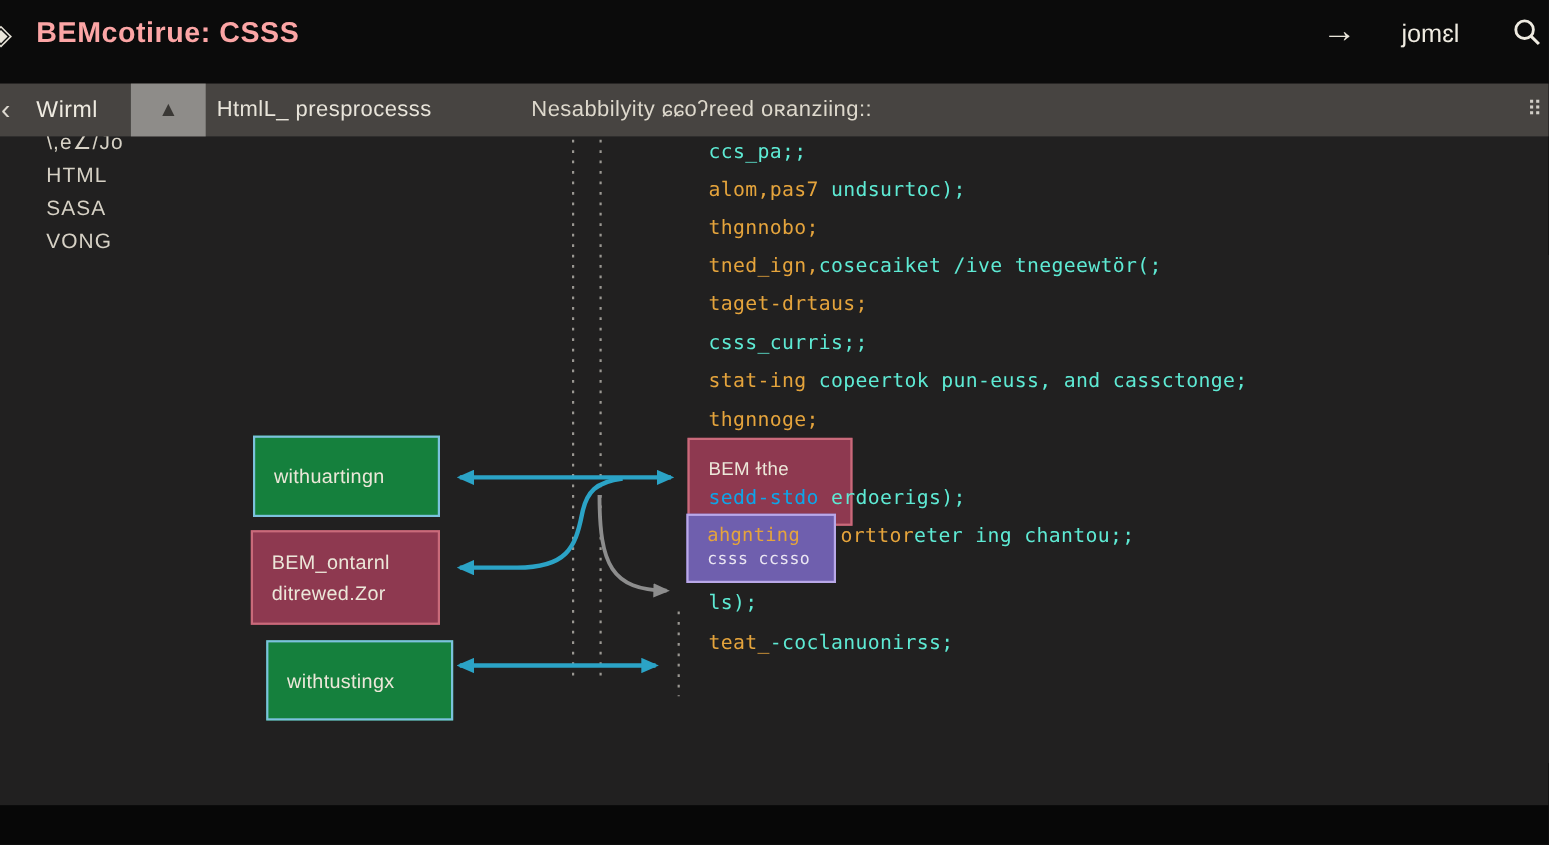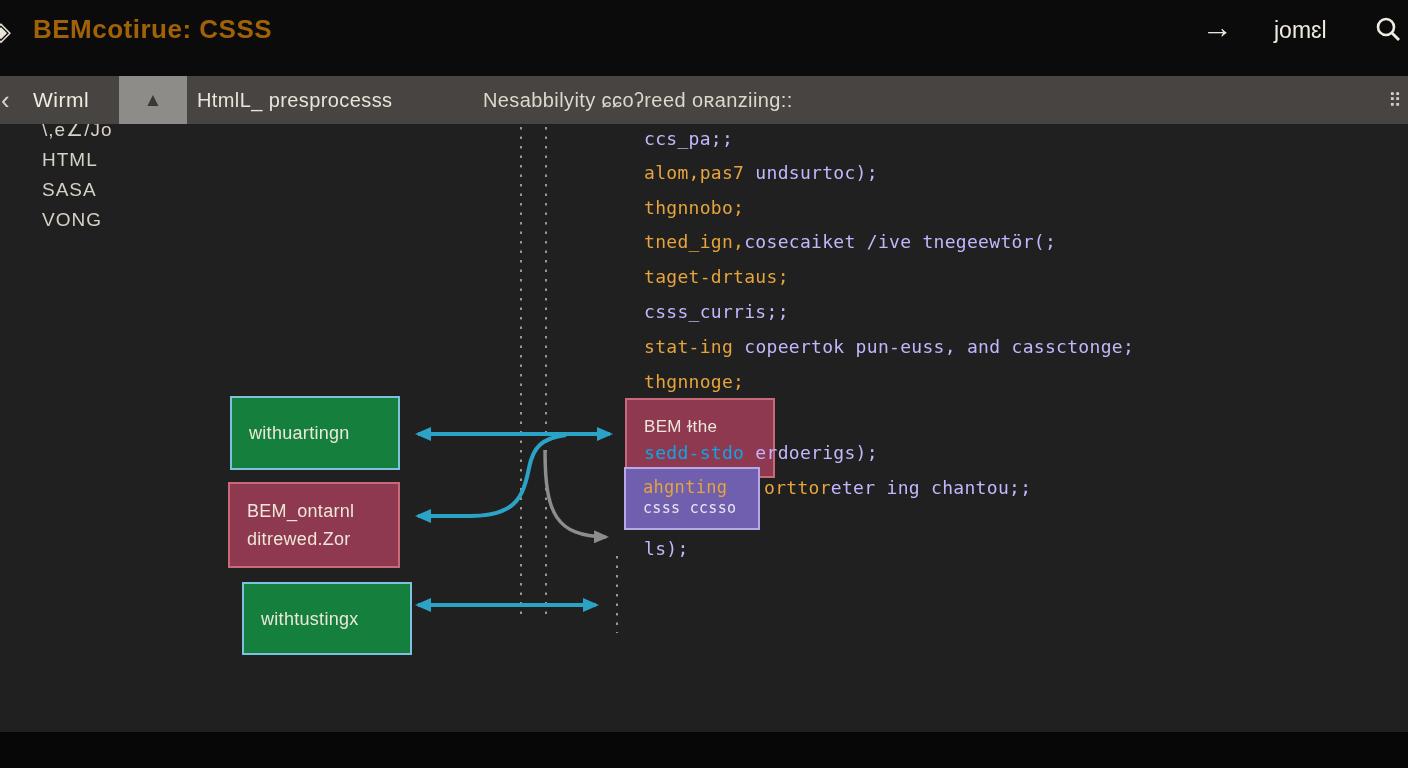--- a/index.html
+++ b/index.html
@@ -3,21 +3,21 @@
 <meta charset="utf-8">
 <style>
   html,body{margin:0;padding:0;background:#000;}
   .stage{position:relative;width:1408px;height:768px;overflow:hidden;
          background:#212020;font-family:"Liberation Sans","DejaVu Sans",sans-serif;}
 
   
   .topbar{position:absolute;left:0;top:0;width:1408px;height:76px;background:#0b0b0b;z-index:10;overflow:hidden;}
   .tb-icon{position:absolute;left:-9px;top:16px;font-size:26px;color:#e9e5da;}
   .tb-title{position:absolute;left:33px;top:14px;margin:0;font-size:26px;font-weight:600;
-            color:#a16207;letter-spacing:.5px;}
+            color:#fca5a5;letter-spacing:.5px;}
   .tb-arrow{position:absolute;left:1202px;top:10px;font-size:31px;color:#e9e5da;cursor:pointer;}
   .tb-user{position:absolute;left:1274px;top:17px;font-size:23px;color:#efebe1;}
   .tb-search{position:absolute;left:1374px;top:15px;cursor:pointer;}
 
   
   .toolbar{position:absolute;left:0;top:76px;width:1408px;height:48px;background:#474441;z-index:10;}
   .toolbar span{position:absolute;top:50%;transform:translateY(-50%);}
   .tlb-back{left:1px;font-size:26px;color:#dcd8cf;cursor:pointer;}
   .tlb-left{left:33px;font-size:21px;color:#efebe1;letter-spacing:.5px;}
   .tlb-tribox{position:absolute;left:119px;top:0;width:68px;height:48px;background:#8e8c89;
@@ -31,21 +31,21 @@
   .bottombar{position:absolute;left:0;top:732px;width:1408px;height:36px;background:#070707;z-index:10;}
 
   
   .sidebar{position:absolute;left:42px;top:115px;z-index:1;}
   .side-item{height:30px;line-height:30px;font-size:19px;color:#d6d1c5;letter-spacing:1px;}
 
   
   .code-layer{position:absolute;left:0;top:0;width:1408px;height:768px;z-index:3;pointer-events:none;}
   .code-line{position:absolute;font-family:"DejaVu Sans Mono",monospace;font-size:18px;
              letter-spacing:.3px;white-space:pre;}
-  .tok-plain{color:#c4b5fd;margin-top:30px;}
+  .tok-plain{color:#5eead4;margin-top:30px;}
   .tok-orange{color:#e5a43c;}
   .tok-redorange{color:#0ea5e9;}
 
   
   .box{position:absolute;box-sizing:border-box;display:flex;flex-direction:column;
        justify-content:center;padding-left:17px;z-index:2;
        font-size:18px;color:#ece7d9;letter-spacing:.3px;}
   .box.blue{background:#15803d;border:2px solid #7cc1dd;}
   .box.red{background:#8e3950;border:2px solid #c96a7a;}
   .box.purple{background:#6f5fae;border:2px solid #b9a8e8;z-index:4;justify-content:flex-start;padding-top:7px;}
@@ -123,20 +123,21 @@
       <div class="code-line" style="top: 162px; left: 644px;"><span class="tok-orange">alom,pas7</span><span class="tok-plain"> undsurtoc);</span></div>
       <div class="code-line" style="top: 197px; left: 644px;"><span class="tok-orange">thgnnobo;</span></div>
       <div class="code-line" style="top: 231px; left: 644px;"><span class="tok-orange">tned_ign,</span><span class="tok-plain">cosecaiket /ive tnegeewtör(;</span></div>
       <div class="code-line" style="top: 266px; left: 644px;"><span class="tok-orange">taget-drtaus;</span></div>
       <div class="code-line" style="top: 301px; left: 644px;"><span class="tok-plain">csss_curris;;</span></div>
       <div class="code-line" style="top: 336px; left: 644px;"><span class="tok-orange">stat-ing</span><span class="tok-plain"> copeertok pun-euss, and cassctonge;</span></div>
       <div class="code-line" style="top: 371px; left: 644px;"><span class="tok-orange">thgnnoge;</span></div>
       <div class="code-line" style="top: 442px; left: 644px;"><span class="tok-redorange">sedd-stdo</span><span class="tok-plain"> erdoerigs);</span></div>
       <div class="code-line" style="top: 477px; left: 764px;"><span class="tok-orange">orttor</span><span class="tok-plain">eter ing chantou;;</span></div>
       <div class="code-line" style="top: 538px; left: 644px;"><span class="tok-plain">ls);</span></div>
+      <div class="code-line" style="top: 574px; left: 644px;"><span class="tok-orange">teat_</span><span class="tok-plain">-coclanuonirss;</span></div>
     </div>
 
   <svg class="overlay" width="1408" height="768" viewBox="0 0 1408 768">
     <defs>
       <marker id="mt" markerUnits="userSpaceOnUse" markerWidth="16" markerHeight="14" refX="13" refY="7" orient="auto-start-reverse">
         <path d="M0,0 L16,7 L0,14 z" fill="#2ba3c6"></path>
       </marker>
       <marker id="mg" markerUnits="userSpaceOnUse" markerWidth="15" markerHeight="13" refX="12" refY="6.5" orient="auto">
         <path d="M0,0 L15,6.5 L0,13 z" fill="#8d8d8d"></path>
       </marker>

